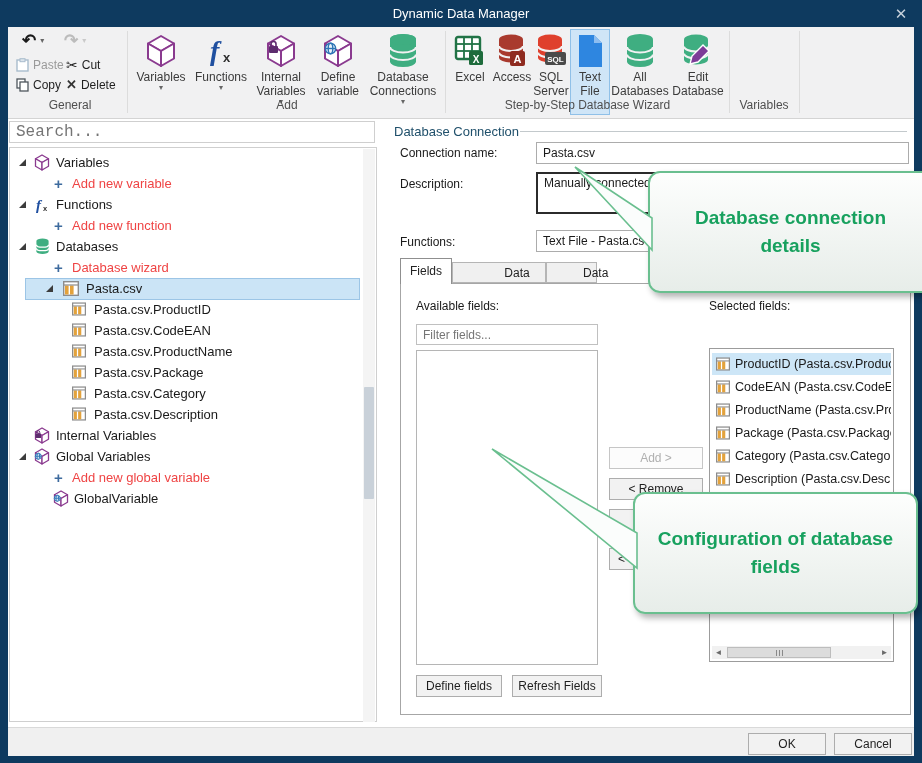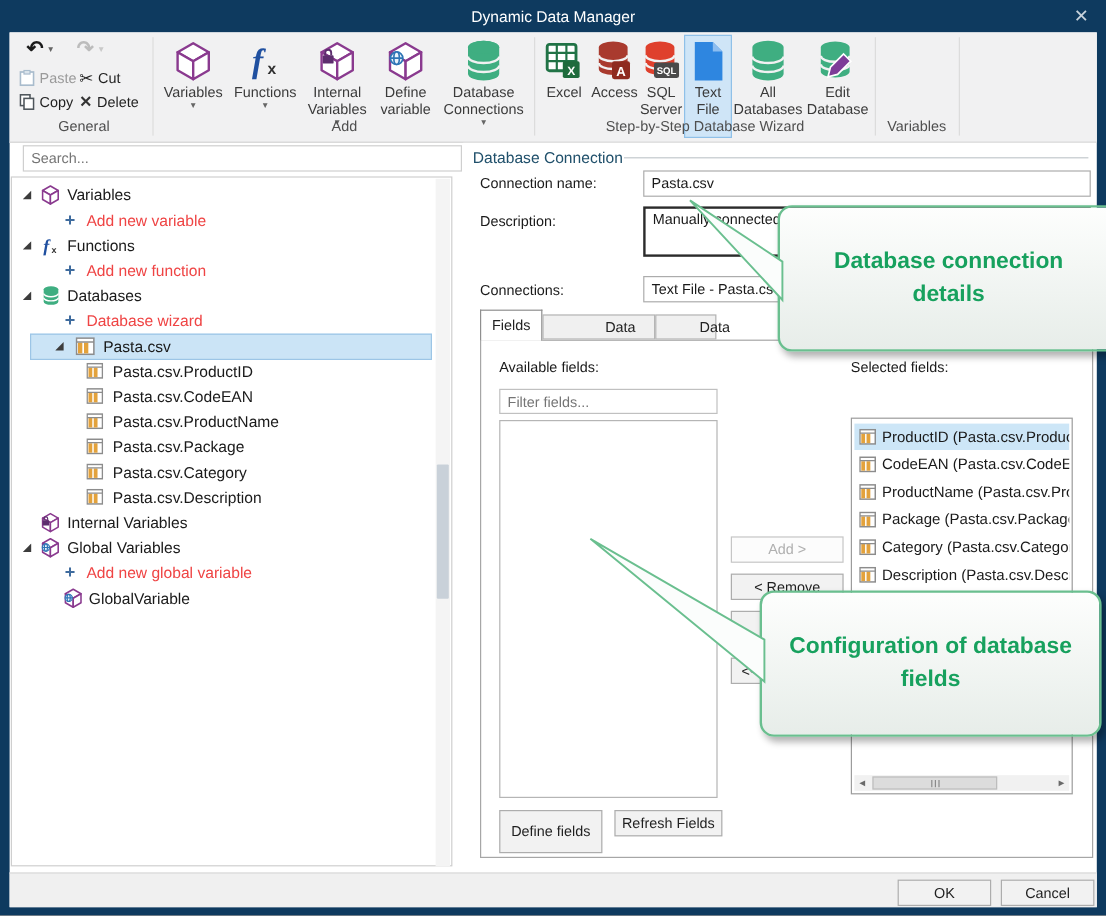--- a/index.html
+++ b/index.html
@@ -14,21 +14,21 @@
   .content{left:8px;top:27px;width:906px;height:729px;background:#ffffff;}
   .ribbon{left:0;top:0;width:906px;height:91px;background:#f1f1f2;border-bottom:1px solid #d4d4d4;}
   .gsep{top:4px;width:1px;height:82px;background:#dcdcdc;}
   .glabel{font-size:12px;color:#4f4f4f;text-align:center;}
   .small-btn{display:flex;align-items:center;gap:4px;font-size:12px;color:#1f1f1f;height:19px;cursor:pointer;}
   .small-btn.disabled{color:#9a9a9a;}
   .bigbtn{display:flex;flex-direction:column;align-items:center;font-size:12px;color:#3b3b3b;text-align:center;line-height:14px;cursor:pointer;}
   .bigbtn .ic{height:38px;display:flex;align-items:center;justify-content:center;}
   .caret{font-size:8px;color:#666;line-height:8px;}
   
-  .search{left:11px;top:94px;width:366px;height:22px;border:1px solid #cfcfcf;background:#fff;font-size:12px;color:#444;padding:0 6px;box-sizing:border-box;font-family:Liberation Sans, sans-serif;}
+  .search{left:1px;top:94px;width:366px;height:22px;border:1px solid #cfcfcf;background:#fff;font-size:16px;color:#444;padding:0 6px;box-sizing:border-box;font-family:Liberation Mono, monospace;}
   .treebox{left:1px;top:120px;width:368px;height:575px;border:1px solid #cfcfcf;background:#fff;box-sizing:border-box;}
   .trow{position:absolute;height:21px;display:flex;align-items:center;font-size:13px;color:#1a1a1a;width:100%;cursor:pointer;}
   .trow .lbl{white-space:nowrap;}
   .gray .lbl{color:#ef4444;}
   .plus{color:#3e6b9e;font-weight:bold;font-size:15px;line-height:15px;}
   .selrow{position:absolute;left:15px;right:16px;top:130px;height:22px;background:#cbe4f6;border:1px solid #9cc5e6;box-sizing:border-box;}
   .vscroll{position:absolute;right:1px;top:1px;width:12px;height:573px;background:#f4f4f4;}
   .vthumb{position:absolute;left:1px;width:10px;background:#c9d1d9;border-radius:1px;}
   
   .flabel{font-size:12px;color:#1a1a1a;}
@@ -439,21 +439,21 @@
 
       <div class="abs" style="left:8px;top:5px;font-size:13px;color:#20506b;">Database Connection</div>
       <div class="abs" style="left:134px;top:12px;width:387px;height:1px;background:#c3c9cc;"></div>
 
       <div class="abs flabel" style="left:14px;top:27px;">Connection name:</div>
       <input class="abs tinput" style="left: 150px; top: 23px; width: 373px; height: 22px;" value="Pasta.csv">
 
       <div class="abs flabel" style="left:14px;top:58px;">Description:</div>
       <textarea class="abs tinput" style="left: 150px; top: 53px; width: 373px; height: 42px;">Manually connected t</textarea>
 
-      <div class="abs flabel" style="left:14px;top:116px;">Connections:</div>
+      <div class="abs flabel" style="left:14px;top:116px;">Functions:</div>
       <input class="abs tinput" style="left: 150px; top: 111px; width: 373px; height: 22px;" value="Text File - Pasta.csv">
 
       <div class="tab active" style="left:14px;top:139px;width:52px;height:26px;">Fields</div>
       <div class="tab inactive" style="left:66px;top:143px;width:94px;height:21px;">Data Retrieving</div>
       <div class="tab inactive" style="left:160px;top:143px;width:51px;height:21px;">Data</div>
 
       <div class="abs" style="left:14px;top:164px;width:511px;height:432px;border:1px solid #a6a6a6;background:#fff;box-sizing:border-box;">
 
         <div class="abs flabel" style="left:15px;top:15px;">Available fields:</div>
         <input class="abs tinput" style="left: 15px; top: 40px; width: 182px; height: 21px; border-color: rgb(192, 192, 192);" placeholder="Filter fields...">
@@ -524,21 +524,21 @@
               <div class="grip" style="left:54px;"></div>
             </div>
           </div>
         </div>
 
         <button class="btn disabled" style="left:208px;top:163px;width:94px;height:22px;">Add &gt;</button>
         <button class="btn" style="left:208px;top:194px;width:94px;height:22px;">&lt; Remove</button>
         <button class="btn" style="left:208px;top:225px;width:94px;height:22px;"></button>
         <button class="btn" style="left:208px;top:264px;width:94px;height:22px;text-align:left;padding-left:8px;white-space:nowrap;overflow:hidden;">&lt;&lt; Remove All</button>
 
-        <button class="btn" style="left:15px;top:391px;width:86px;height:36px;">Define fields</button>
+        <button class="btn" style="left:15px;top:391px;width:86px;height:22px;">Define fields</button>
         <button class="btn" style="left:111px;top:391px;width:90px;height:22px;">Refresh Fields</button>
       </div>
     </div>
 
     <div class="abs bottombar">
       <button class="btn" style="left:740px;top:5px;width:78px;height:22px;">OK</button>
       <button class="btn" style="left:826px;top:5px;width:78px;height:22px;">Cancel</button>
     </div>
   </div>
 

